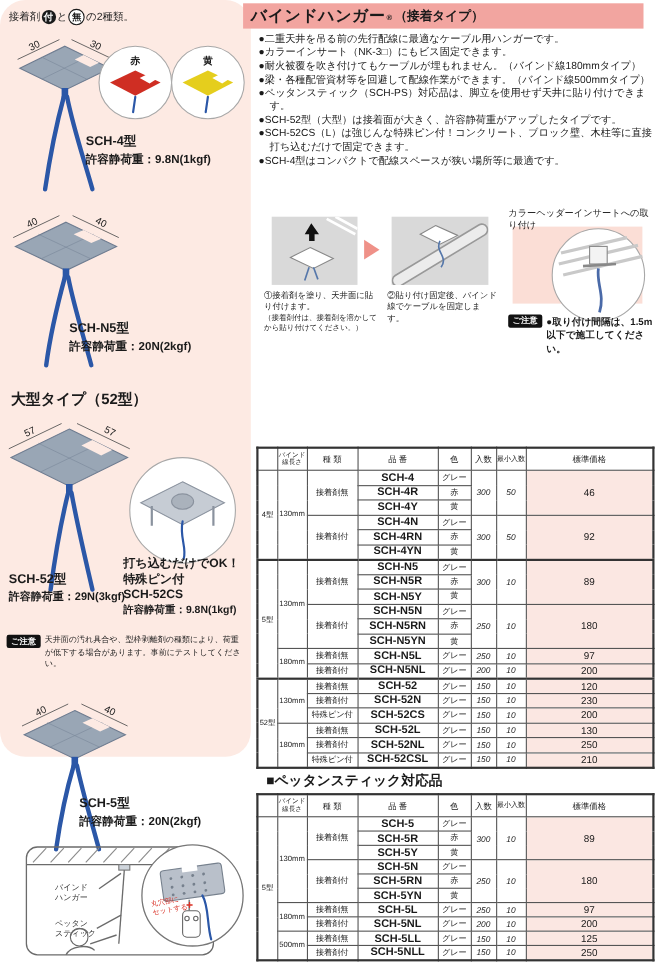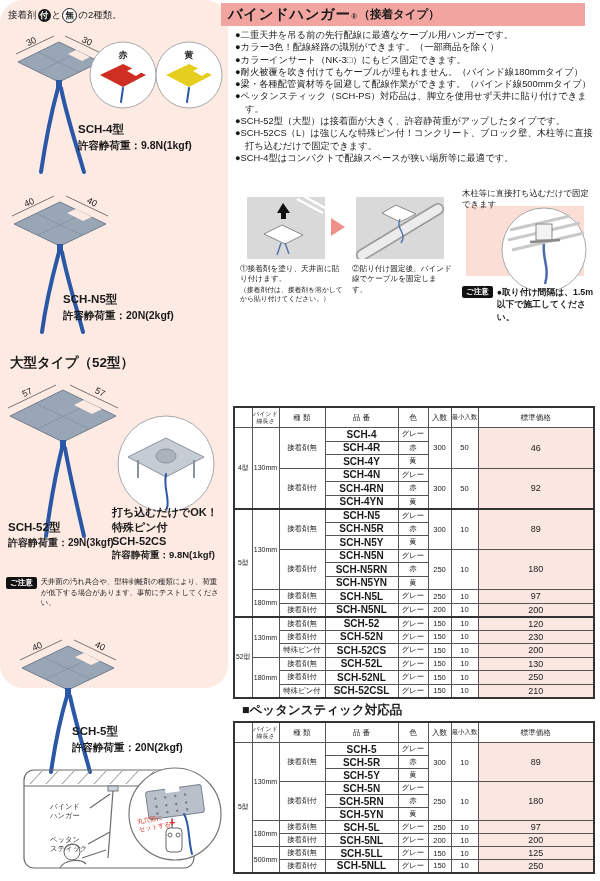--- a/index.html
+++ b/index.html
@@ -69,21 +69,21 @@
   .prod-table th{font-weight:normal;font-size:7.6px;height:19px;}
   .prod-table th.h-len{font-size:6px;line-height:1.1;}
   .prod-table th.h-min{font-size:6.4px;}
   .t1 tr{height:13.5px;}
   .t2 tr{height:13px;}
   .c-size{font-size:6.8px;}
   .c-len{font-size:7px;}
   .c-kind{font-size:7.4px;}
   .c-code{text-align:left;font-weight:bold;font-size:10px;padding-left:3px;}
   .c-color{font-size:7.4px;}
-  .c-qty,.c-min{font-size:7.6px;}
+  .c-qty,.c-min{font-size:7.6px;font-style:italic;}
   .c-price{background:var(--price-bg,#fbe7e2);font-size:9px;}
   tr.group-start td{border-top:2px solid #333;}
   .t2-heading{position:absolute;left:242px;top:702px;font-size:12.5px;font-weight:bold;}
 </style>
 </head>
 <body>
 
 <div class="page">
 
   <div class="sidebar">
@@ -269,21 +269,20 @@
   </div>
 
   <div class="title-bar">
     <span class="big">バインドハンガー</span>
     <span class="reg">®</span>
     <span class="sub">（接着タイプ）</span>
   </div>
 
   <ul class="features">
       <li>●二重天井を吊る前の先行配線に最適なケーブル用ハンガーです。</li>
-      <li>●カラー3色！配線経路の識別ができます。（一部商品を除く）</li>
       <li>●カラーインサート（NK-3□）にもビス固定できます。</li>
       <li>●耐火被覆を吹き付けてもケーブルが埋もれません。（バインド線180mmタイプ）</li>
       <li>●梁・各種配管資材等を回避して配線作業ができます。（バインド線500mmタイプ）</li>
       <li>●ペッタンスティック（SCH-PS）対応品は、脚立を使用せず天井に貼り付けできます。</li>
       <li>●SCH-52型（大型）は接着面が大きく、許容静荷重がアップしたタイプです。</li>
       <li>●SCH-52CS（L）は強じんな特殊ピン付！コンクリート、ブロック壁、木柱等に直接打ち込むだけで固定できます。</li>
       <li>●SCH-4型はコンパクトで配線スペースが狭い場所等に最適です。</li>
     </ul>
 
   <div class="step-box" style="left:247px;top:197px;width:78px;height:62px;">
@@ -307,21 +306,21 @@
   </div>
   <div class="step-caption" style="left:240px;top:264px;width:104px;">
     <div>①接着剤を塗り、天井面に貼り付けます。</div>
     <div class="note">（接着剤付は、接着剤を溶かしてから貼り付けてください。）</div>
   </div>
   <div class="step-caption" style="left:352px;top:264px;width:100px;">
     <div>②貼り付け固定後、バインド線でケーブルを固定します。</div>
   </div>
 
   <div class="insert-bg" style="left:466px;top:206px;width:118px;height:70px;"></div>
-  <div class="insert-title" style="left:462px;top:188px;width:132px;">木柱等に直接打ち込むだけで固定できます</div>
+  <div class="insert-title" style="left:462px;top:188px;width:132px;">カラーヘッダーインサートへの取り付け</div>
   <svg class="abs" style="left:500px;top:206px;" width="88" height="88" viewBox="0 0 88 88">
     <circle class="circle-bg" cx="44" cy="44" r="42"></circle>
     <g stroke="#c9c9c9" stroke-width="3">
       <line x1="10" y1="24" x2="70" y2="10"></line>
       <line x1="8" y1="34" x2="80" y2="17"></line>
       <line x1="12" y1="44" x2="84" y2="27"></line>
     </g>
     <rect x="36" y="18" width="16" height="16" fill="#f3f3f3" stroke="#888"></rect>
     <line x1="30" y1="36" x2="60" y2="34" stroke="#888" stroke-width="2.5"></line>
     <path d="M44,38 C42,52 50,62 45,78" stroke="#4a6aa8" stroke-width="2.5" fill="none"></path>

